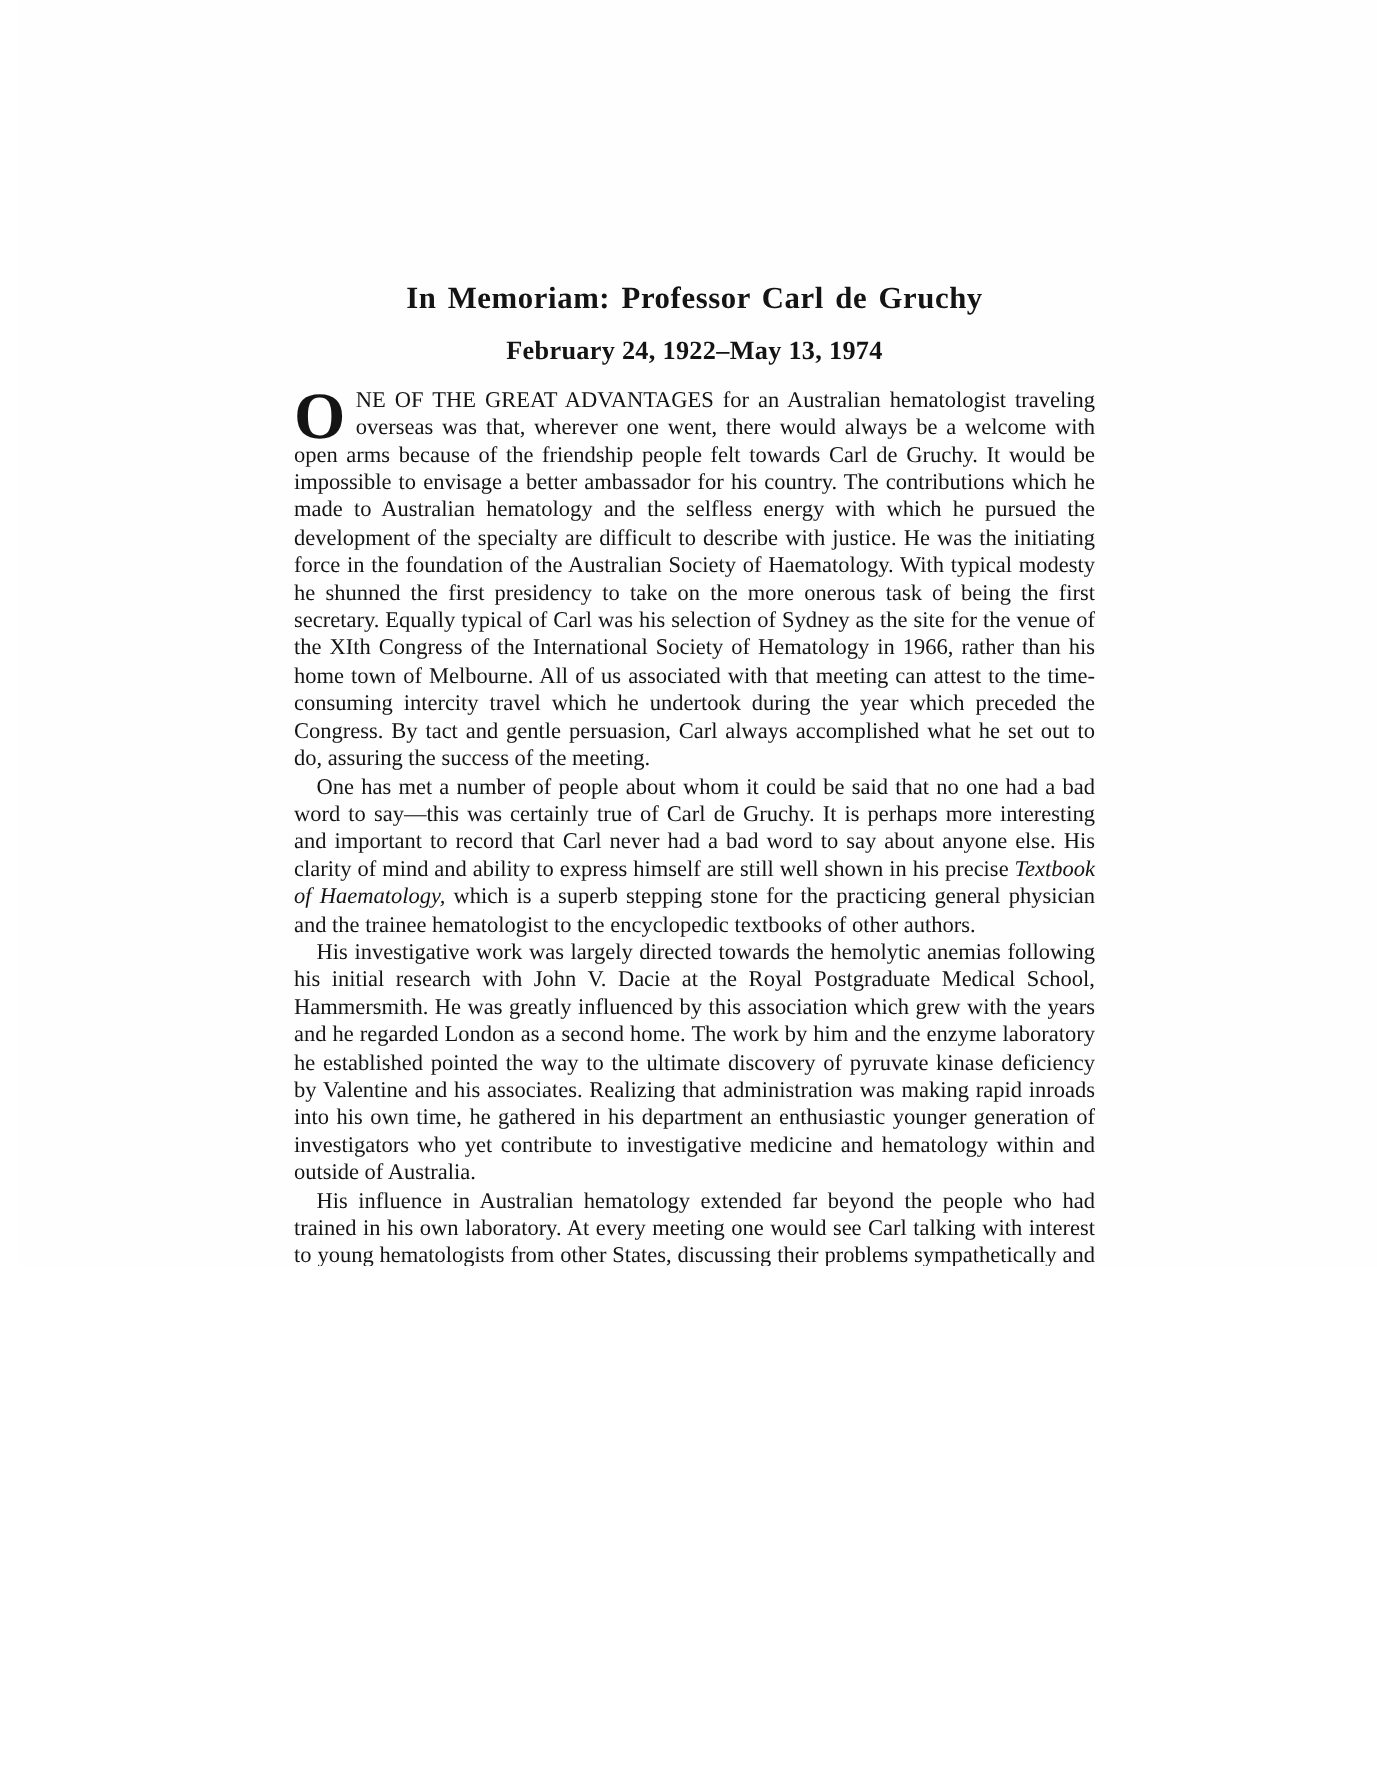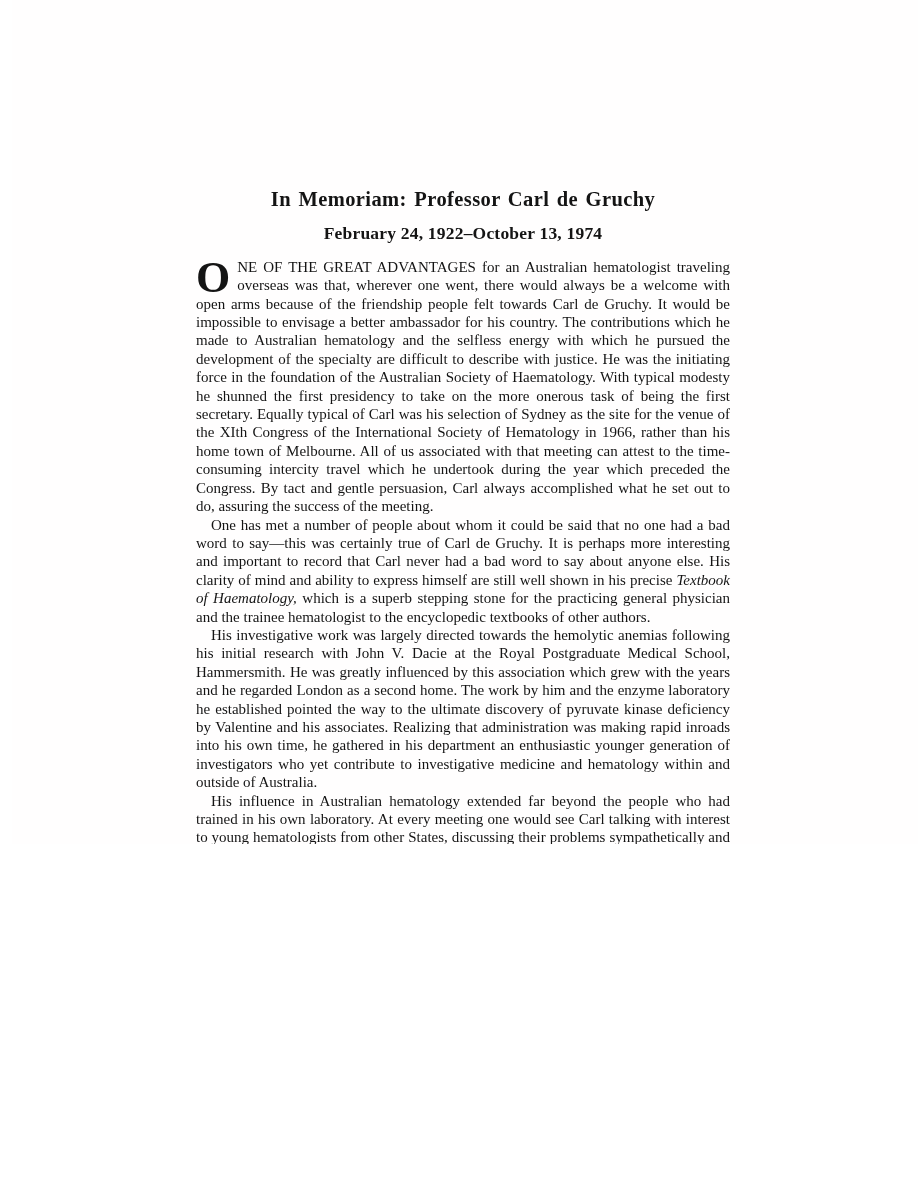--- a/index.html
+++ b/index.html
@@ -82,21 +82,21 @@
   .page-num {
     font-family: Liberation Mono, monospace;
   }
 </style>
 </head>
 <body>
 
 <div class="page">
   <div class="content">
     <h1 class="title">In Memoriam: Professor Carl de Gruchy</h1>
-    <h2 class="subtitle">February 24, 1922–October 13, 1974</h2>
+    <h2 class="subtitle">February 24, 1922–May 13, 1974</h2>
     <div class="body-text">
         <p class="para"><span class="dropcap">O</span><span>NE OF THE GREAT ADVANTAGES for an Australian hematologist traveling overseas was that, wherever one went, there would always be a welcome with open arms because of the friendship people felt towards Carl de Gruchy. It would be impossible to envisage a better ambassador for his country. The contributions which he made to Australian hematology and the selfless energy with which he pursued the development of the specialty are difficult to describe with justice. He was the initiating force in the foundation of the Australian Society of Haematology. With typical modesty he shunned the first presidency to take on the more onerous task of being the first secretary. Equally typical of Carl was his selection of Sydney as the site for the venue of the XIth Congress of the International Society of Hematology in 1966, rather than his home town of Melbourne. All of us associated with that meeting can attest to the time-consuming intercity travel which he undertook during the year which preceded the Congress. By tact and gentle persuasion, Carl always accomplished what he set out to do, assuring the success of the meeting.</span></p>
         <p class="para indent"><span>One has met a number of people about whom it could be said that no one had a bad word to say—this was certainly true of Carl de Gruchy. It is perhaps more interesting and important to record that Carl never had a bad word to say about anyone else. His clarity of mind and ability to express himself are still well shown in his precise </span><em>Textbook of Haematology,</em><span> which is a superb stepping stone for the practicing general physician and the trainee hematologist to the encyclopedic textbooks of other authors.</span></p>
         <p class="para indent"><span>His investigative work was largely directed towards the hemolytic anemias following his initial research with John V. Dacie at the Royal Postgraduate Medical School, Hammersmith. He was greatly influenced by this association which grew with the years and he regarded London as a second home. The work by him and the enzyme laboratory he established pointed the way to the ultimate discovery of pyruvate kinase deficiency by Valentine and his associates. Realizing that administration was making rapid inroads into his own time, he gathered in his department an enthusiastic younger generation of investigators who yet contribute to investigative medicine and hematology within and outside of Australia.</span></p>
         <p class="para indent"><span>His influence in Australian hematology extended far beyond the people who had trained in his own laboratory. At every meeting one would see Carl talking with interest to young hematologists from other States, discussing their problems sympathetically and always giving them sound and unbiased advice. The success he had in promoting hematology can best be summarized by the fact that, of the professors of clinical medicine in Australia, over a quarter are hematologists.</span></p>
       </div>
   </div>
 
   <div class="footer">
     <span>

